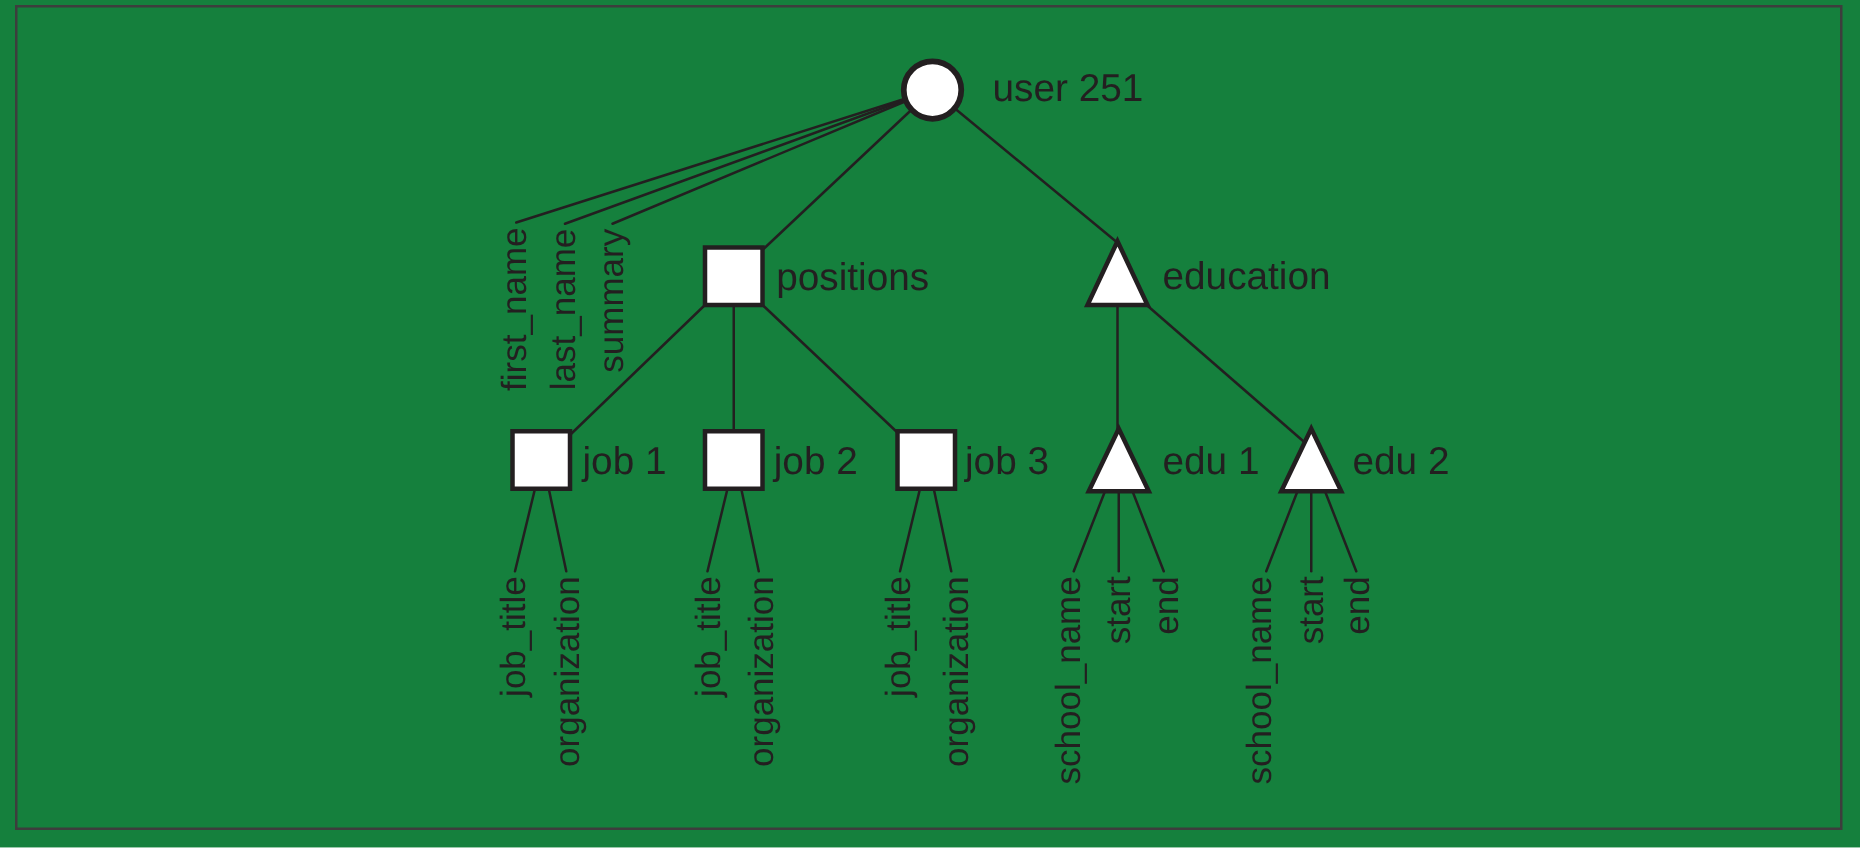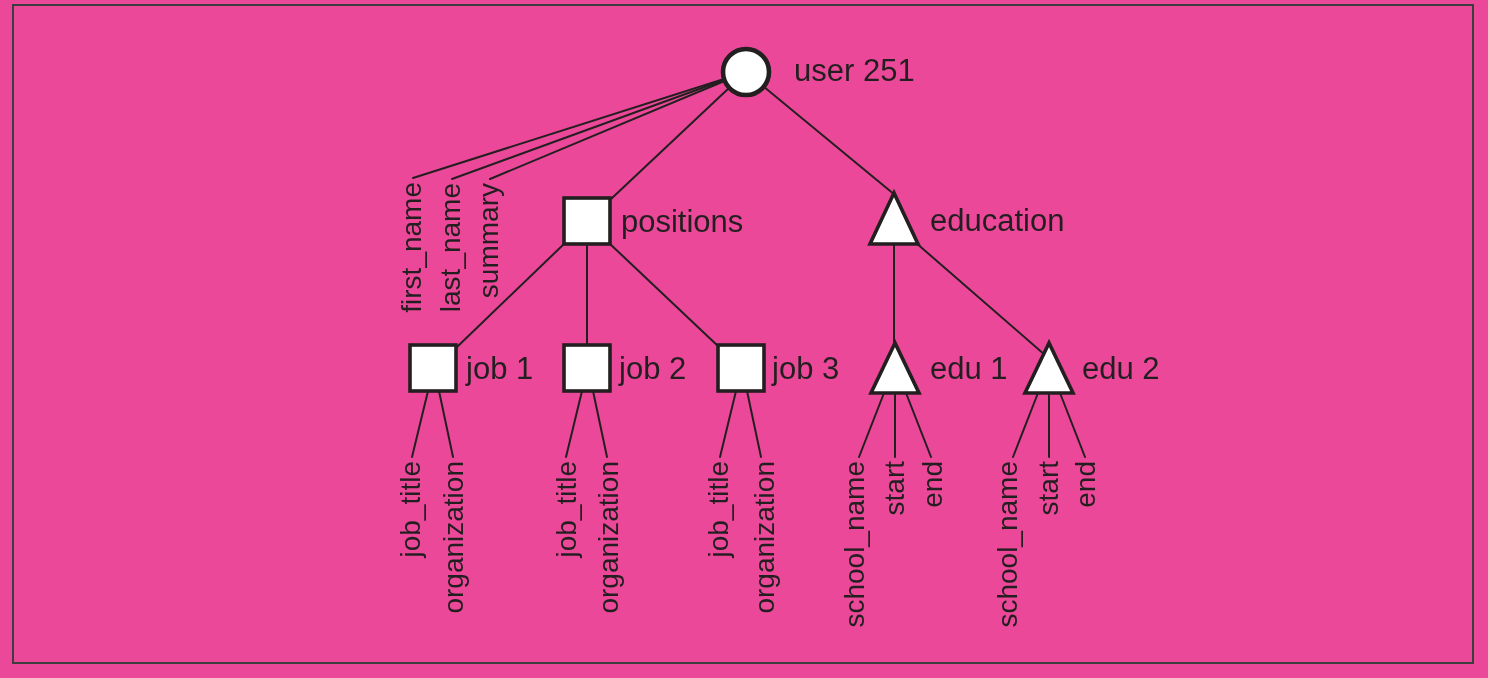--- a/index.html
+++ b/index.html
@@ -1,20 +1,20 @@
 <!DOCTYPE html>
 <html><head>
 <meta charset="utf-8">
 <style>
   html, body { margin: 0; padding: 0; background: #ffffff; }
   .canvas {
     position: relative;
     width: 1488px;
     height: 678px;
-    background: #ec4899;
+    background: #15803d;
     overflow: hidden;
   }
   svg { display: block; }
   .edge {
     stroke: #231f20;
     stroke-width: 2;
     stroke-linecap: round;
     fill: none;
   }
   .shape {

